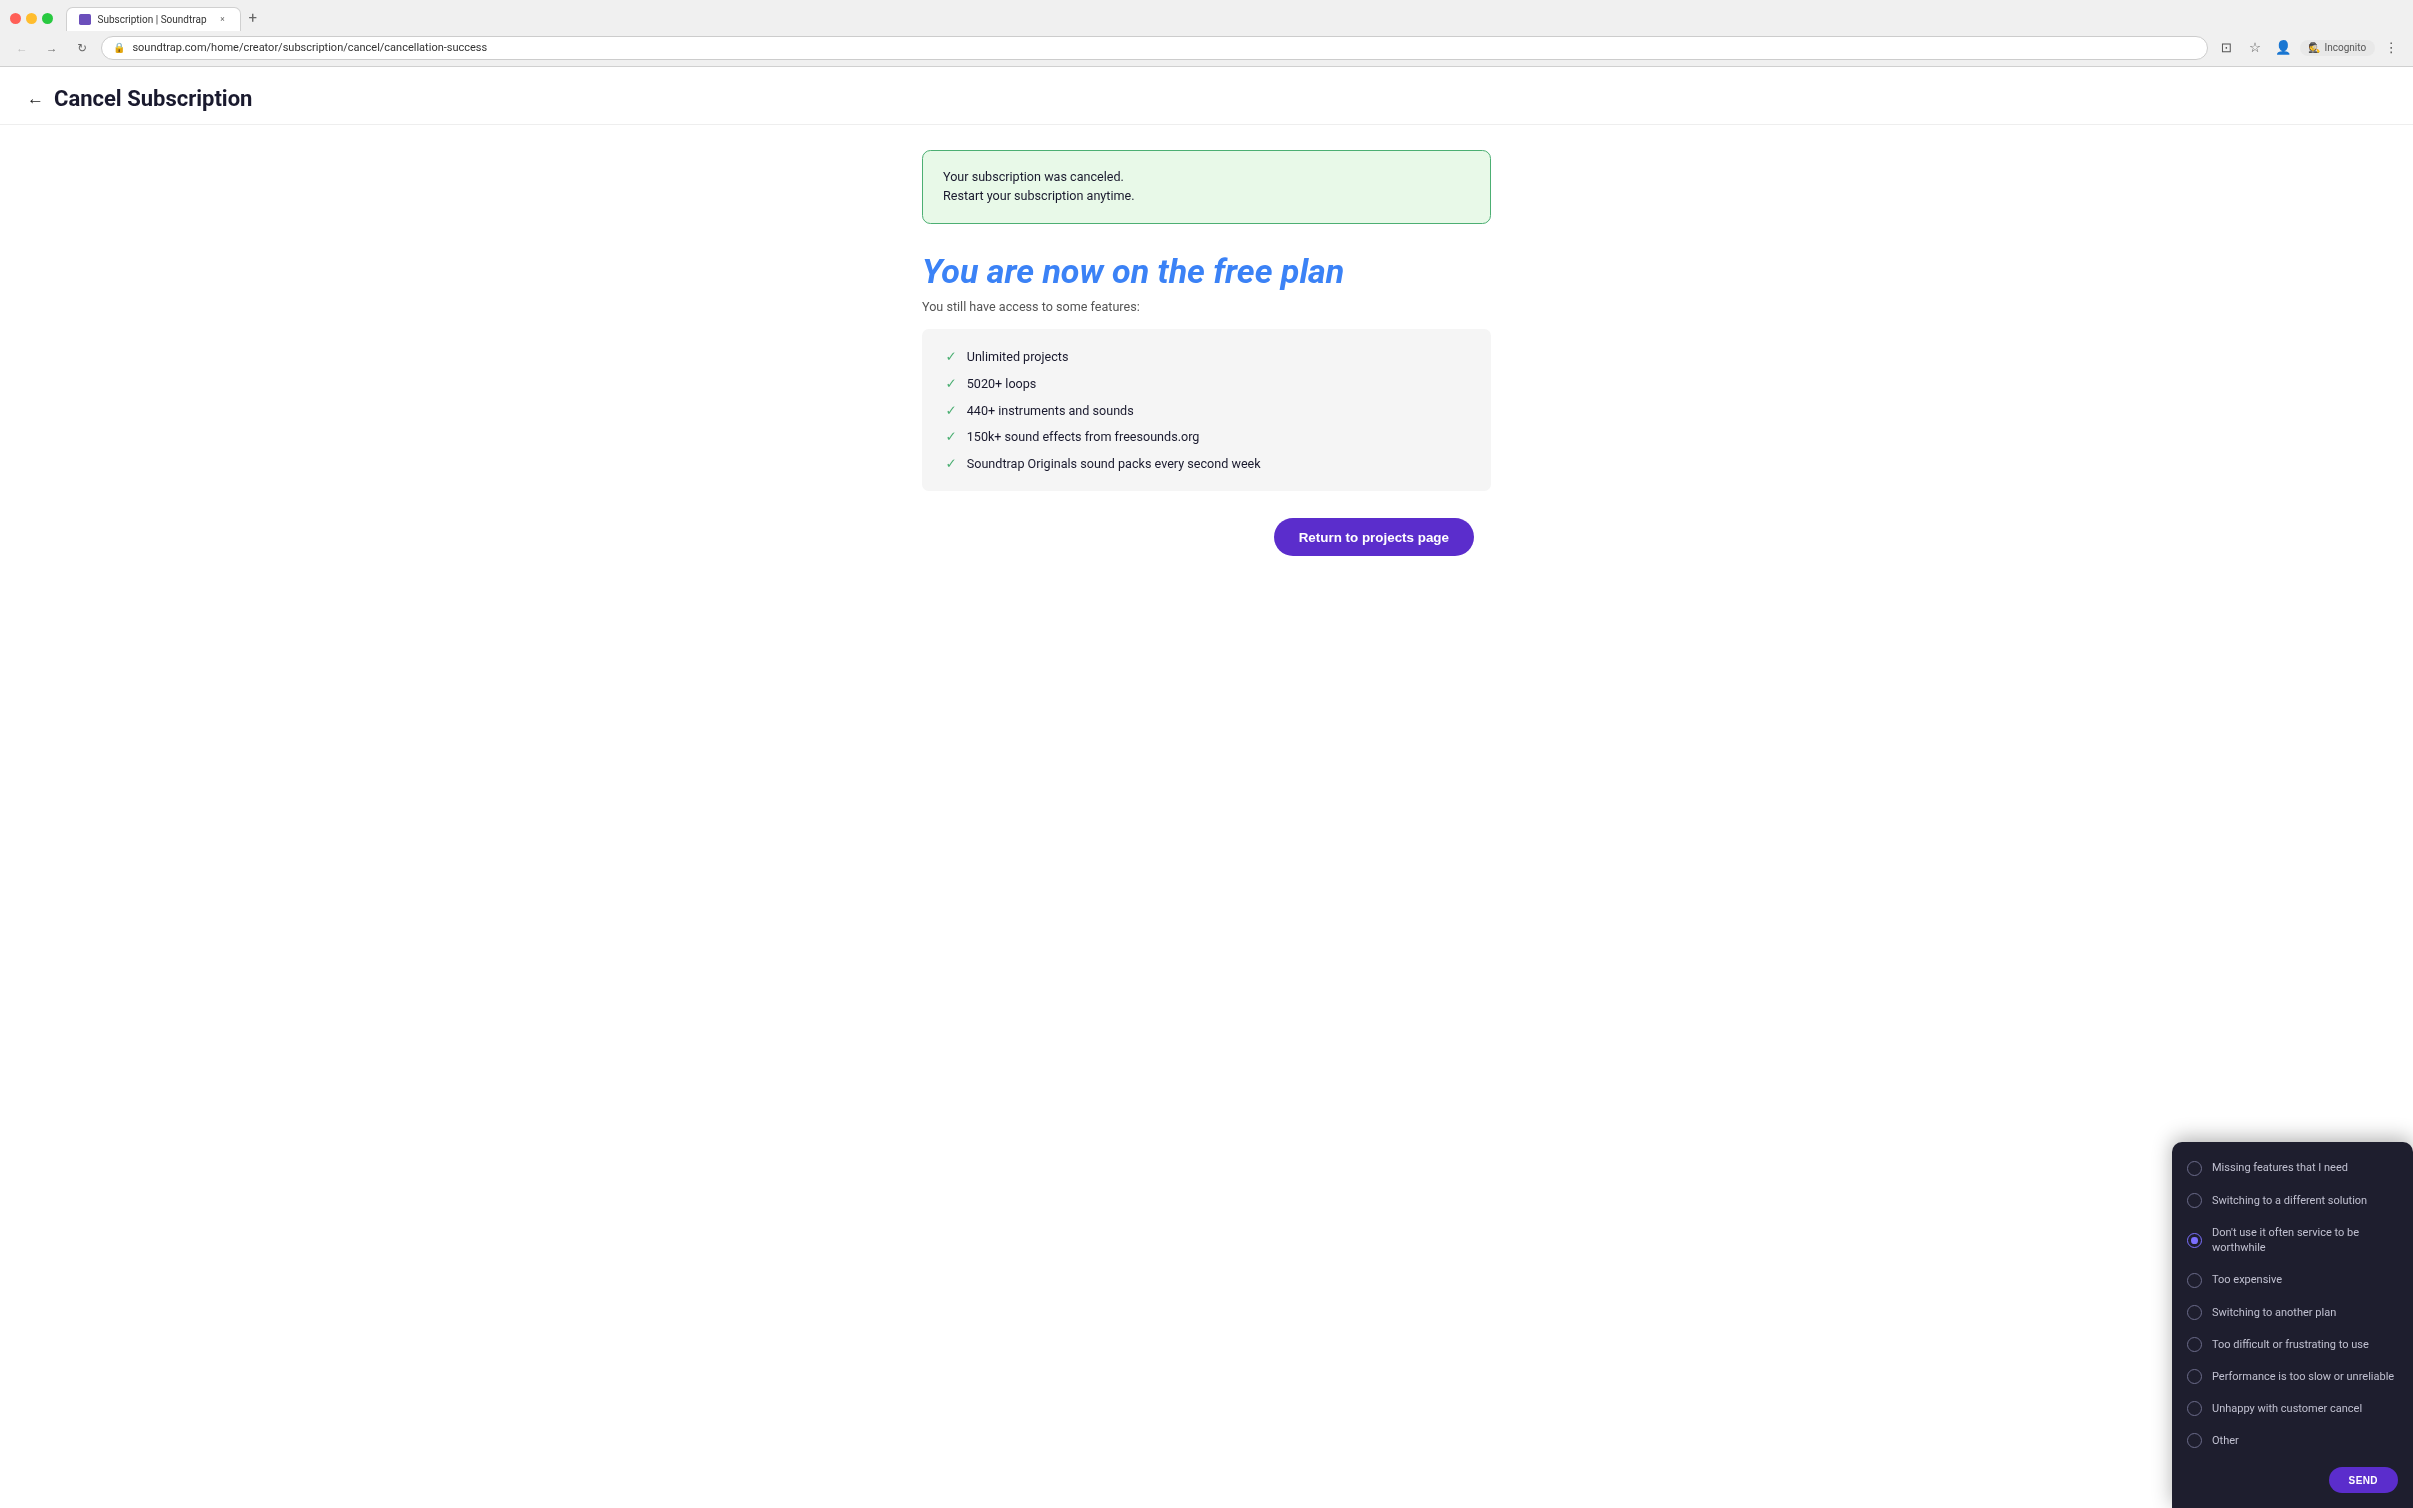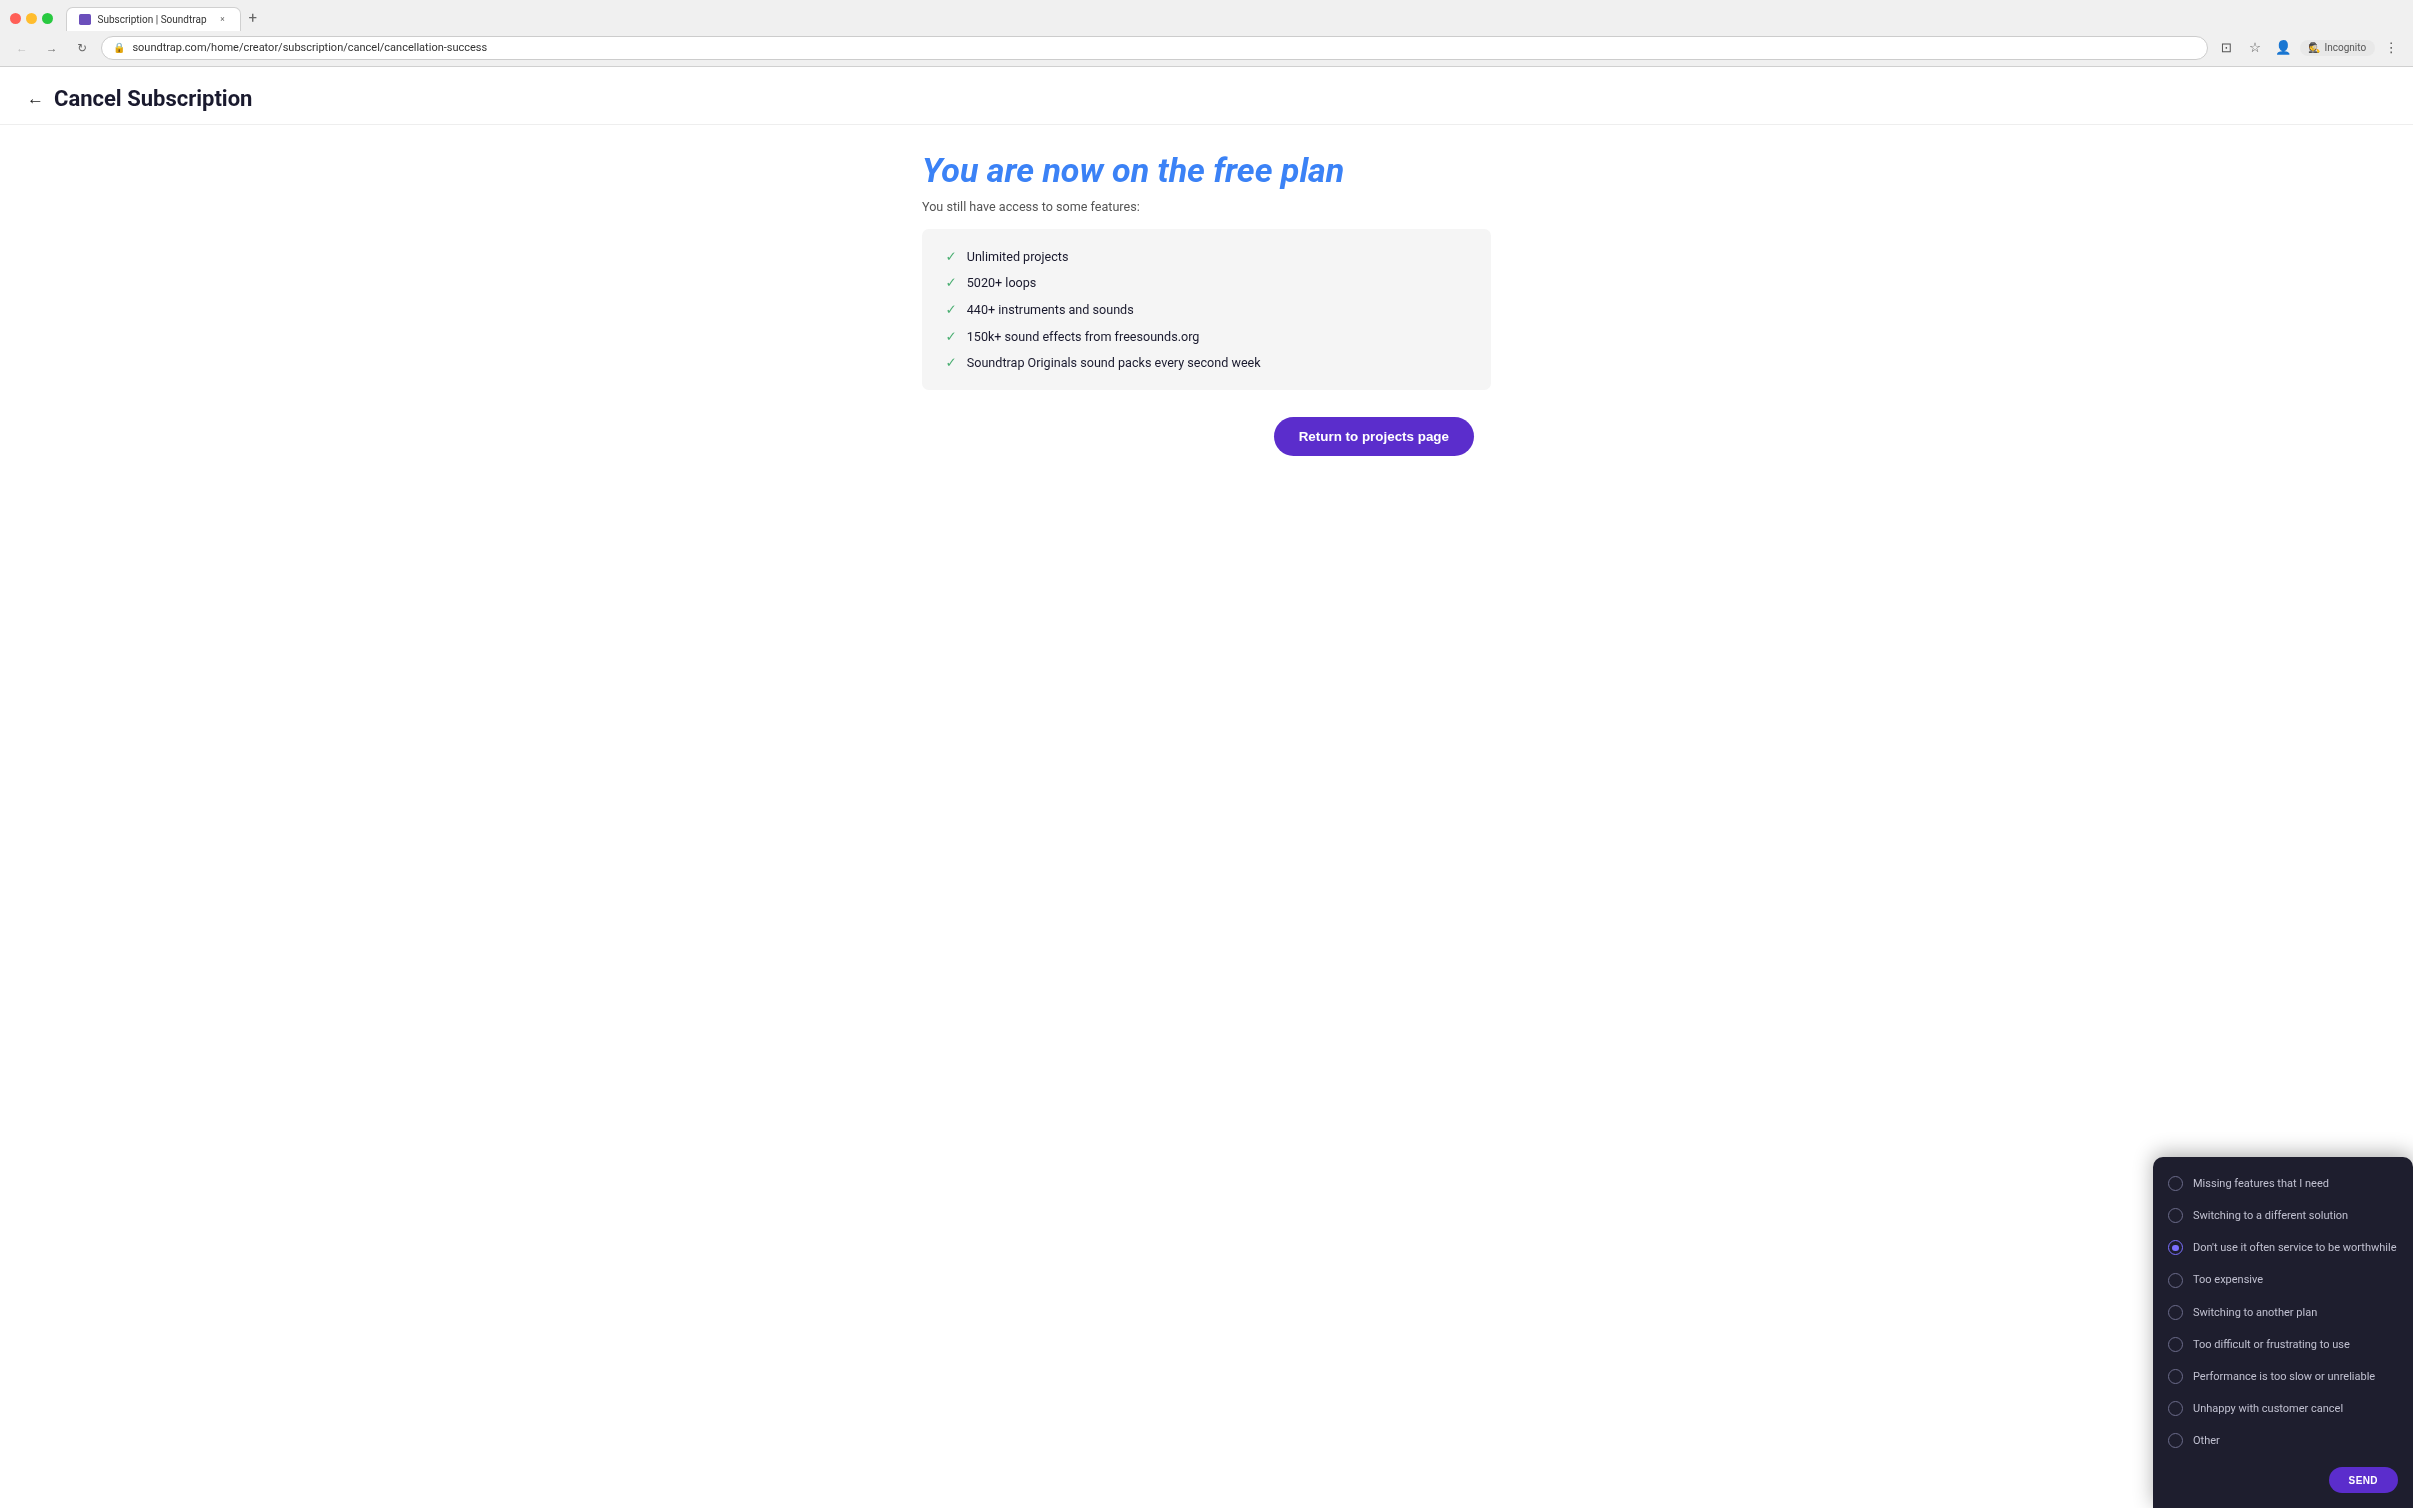--- a/index.html
+++ b/index.html
@@ -228,21 +228,21 @@
       cursor: pointer;
       float: right;
       margin-right: 17px;
     }
 
     
     .survey-panel {
       position: fixed;
       right: 0;
       bottom: 0;
-      width: 260px;
+      width: 241px;
       background: #1e1e2e;
       border-radius: 10px 10px 0 0;
       padding: 10px 0 10px;
       box-shadow: 0 -3.4px 20px rgba(0,0,0,0.3);
     }
     .survey-option {
       display: flex;
       align-items: center;
       gap: 10px;
       padding: 8.4px 15px;
@@ -332,20 +332,24 @@
   </div>
 </div>
 
 <div class="page-header">
   <span class="back-arrow">←</span>
   <h1 class="page-title">Cancel Subscription</h1>
 </div>
 
 <div class="main-content">
 
+  <div class="success-banner">
+    <p>Your subscription was canceled.</p>
+    <p>Restart your subscription anytime.</p>
+  </div>
 
   <h2 class="free-plan-title">You are now on the free plan</h2>
   <p class="free-plan-subtitle">You still have access to some features:</p>
 
   <div class="features-box" id="features-container">
   <div class="feature-item">
         <span class="check-icon">✓</span>
         <span>Unlimited projects</span>
       </div>
       <div class="feature-item">

